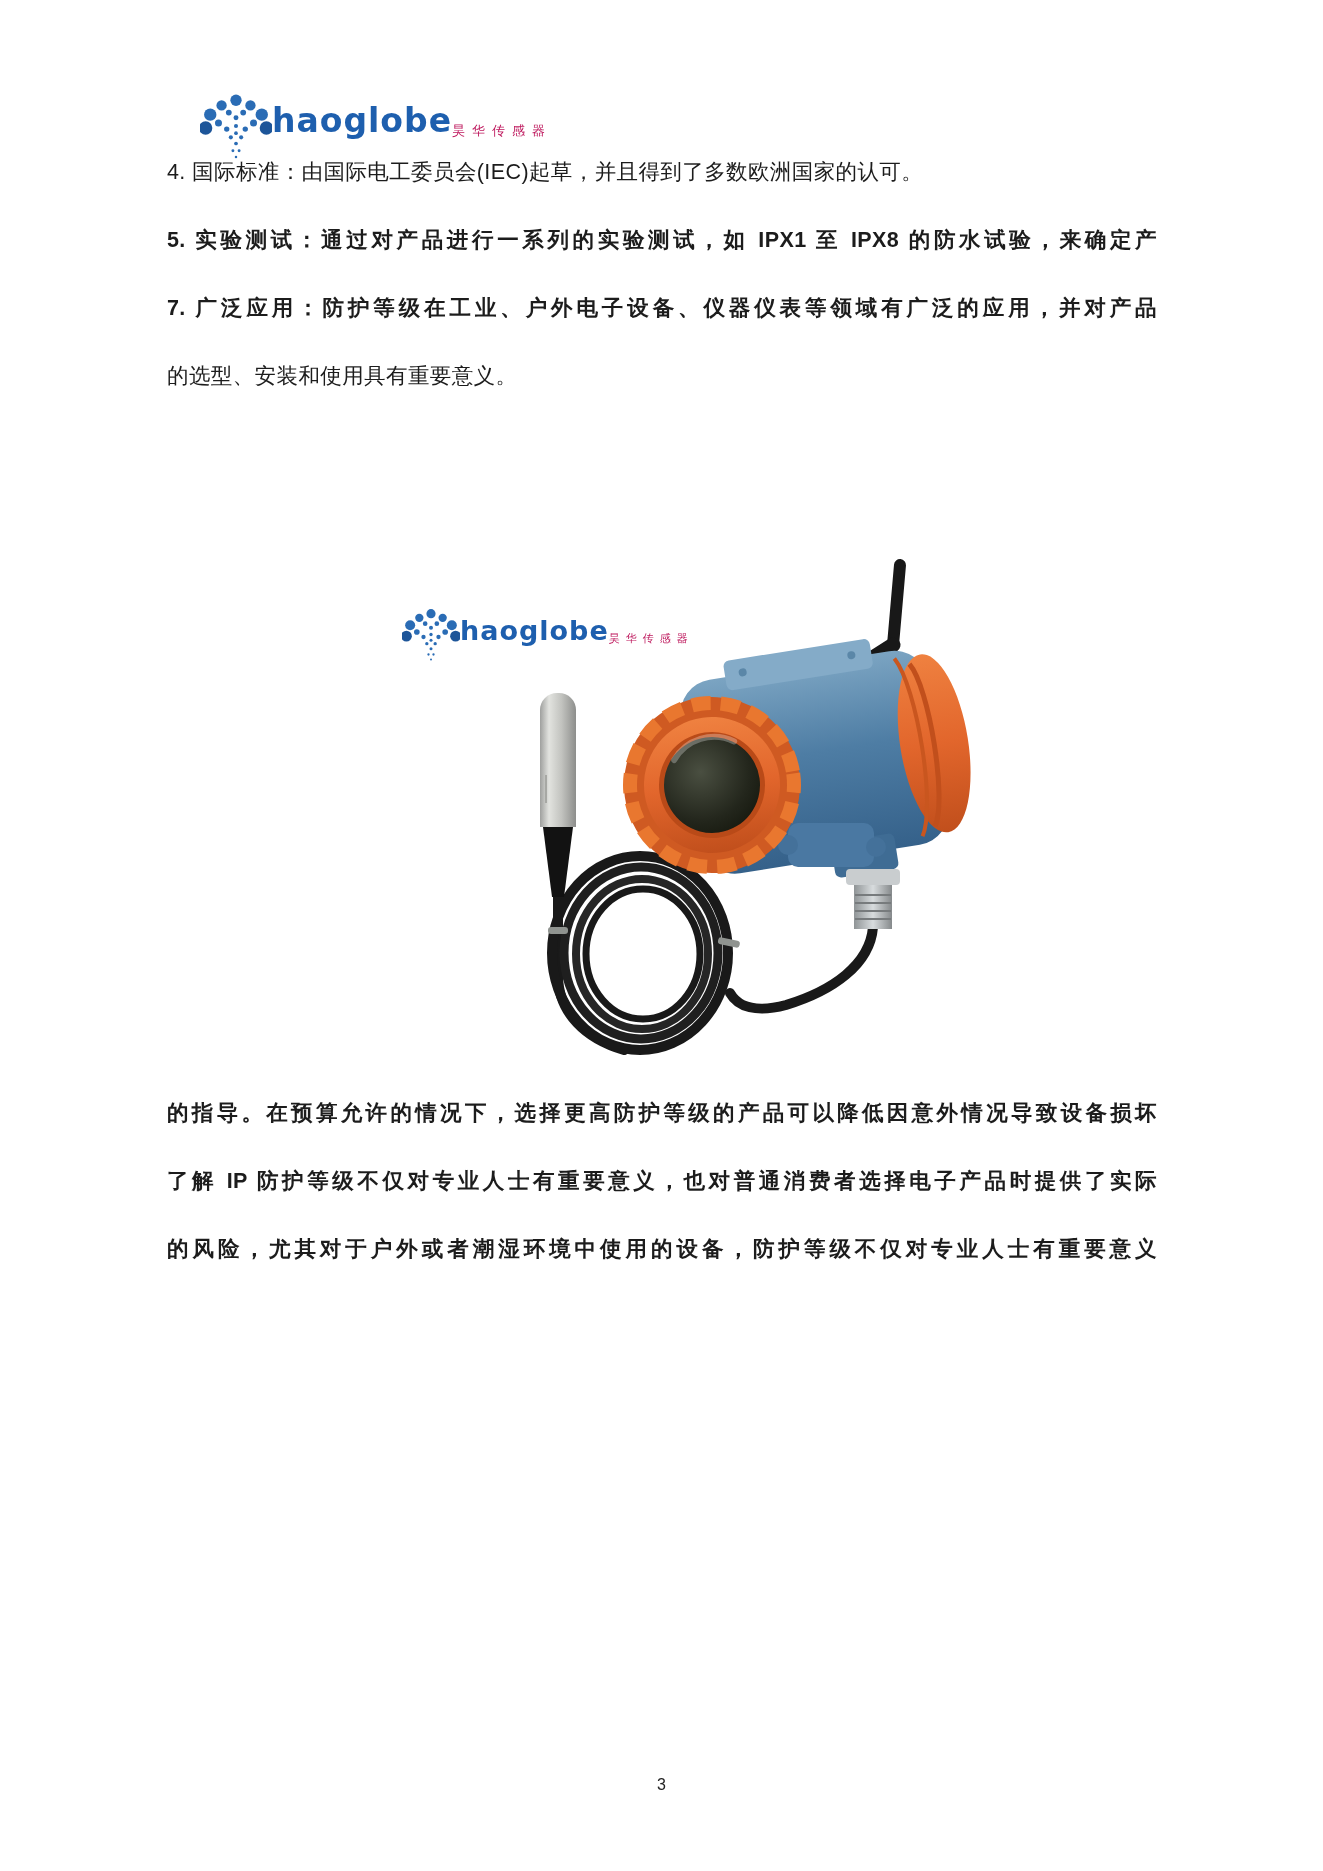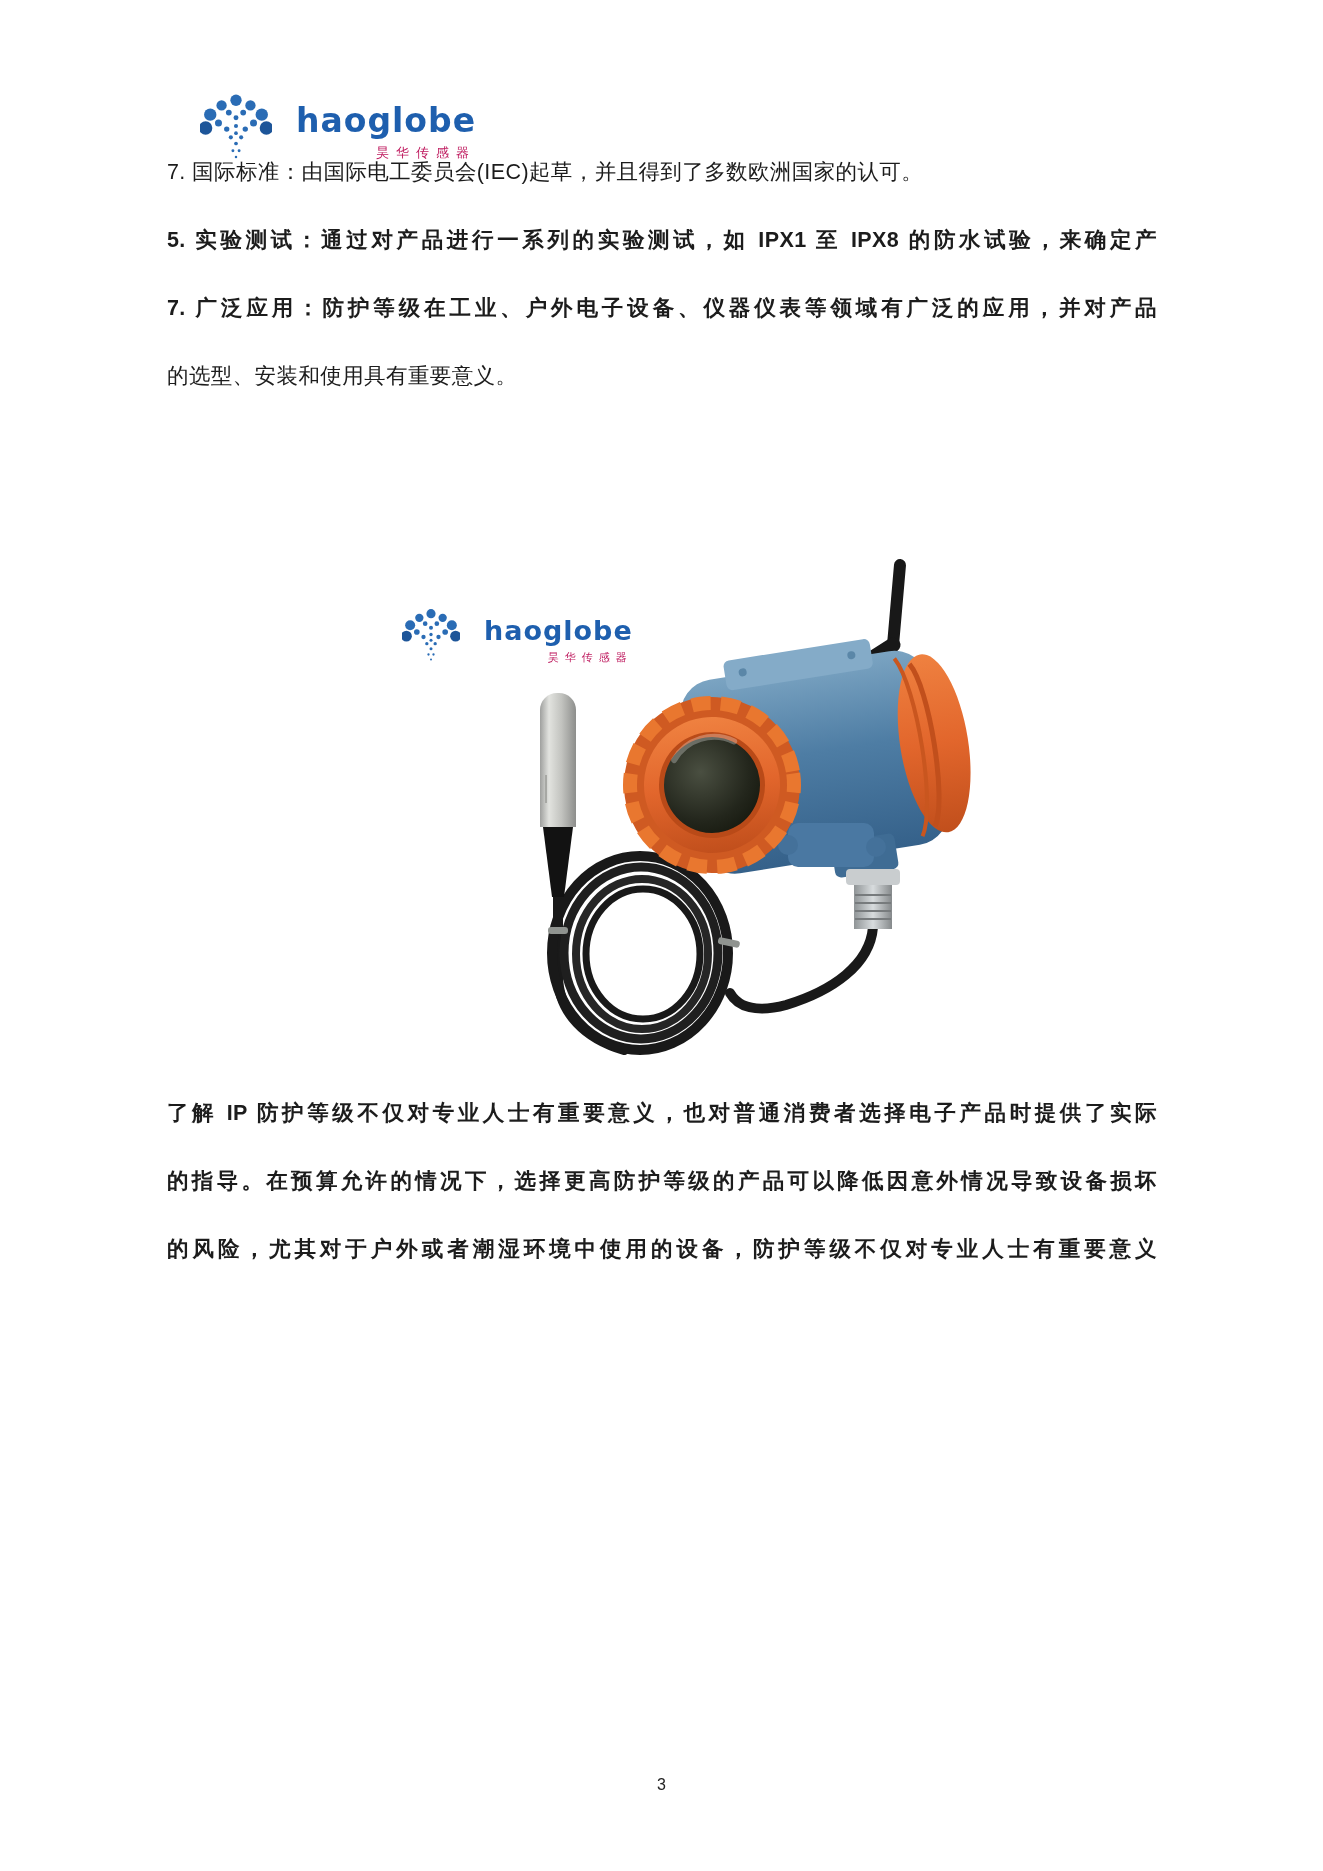--- a/index.html
+++ b/index.html
@@ -9,21 +9,21 @@
     margin:0 auto;
     background:#ffffff;
     font-family:"Liberation Sans","DejaVu Sans",sans-serif;
     color:#1c1c1c;
     overflow:hidden;
   }
   
   .logo{position:absolute;display:flex;align-items:flex-start;}
   .logo-main{left:200px;top:92px;}
   .logo-figure{left:402px;top:607px;}
-  .logo-textcol{display:flex;flex-direction:column;align-items:flex-end;margin-left:24px;text-align:center;}
+  .logo-textcol{display:flex;flex-direction:row;align-items:flex-end;margin-left:0;text-align:center;}
   .logo-word{
     font-weight:700;color:#1e5fae;letter-spacing:1px;
     font-family:"DejaVu Sans","Liberation Sans",sans-serif;
     line-height:1;
   }
   .logo-main .logo-word{font-size:33px;margin-top:12px;}
   .logo-figure .logo-word{font-size:27px;margin-top:10px;}
   .logo-sub{color:#be185d;line-height:1;}
   .logo-main .logo-sub{font-size:13px;letter-spacing:7px;margin-top:9px;}
   .logo-figure .logo-sub{font-size:11px;letter-spacing:6px;margin-top:8px;}
@@ -82,21 +82,21 @@
         <circle cx="34" cy="63" r="1.2"></circle>
       </g>
     </svg>
     <div class="logo-textcol">
       <div class="logo-word">haoglobe</div>
       <div class="logo-sub">昊华传感器</div>
     </div>
   </div>
 
   <div class="body-text">
-    <div class="tline">7. 国际标准：由国际电工委员会(IEC)起草，并且得到了多数欧洲国家的认可。</div>
+    <div class="tline">4. 国际标准：由国际电工委员会(IEC)起草，并且得到了多数欧洲国家的认可。</div>
     <div class="tline fill">5. 实验测试：通过对产品进行一系列的实验测试，如 IPX1 至 IPX8 的防水试验，来确定产</div>
     <div class="tline fill">7. 广泛应用：防护等级在工业、户外电子设备、仪器仪表等领域有广泛的应用，并对产品</div>
     <div class="tline">的选型、安装和使用具有重要意义。</div>
   </div>
 
   <div class="figure">
 
     <svg class="photo" width="640" height="530" viewBox="0 0 640 530">
       <defs>
         <linearGradient id="gProbe" x1="0" y1="0" x2="1" y2="0">
@@ -221,20 +221,20 @@
         </g>
       </svg>
       <div class="logo-textcol">
         <div class="logo-word">haoglobe</div>
         <div class="logo-sub">昊华传感器</div>
       </div>
     </div>
   </div>
 
   <div class="closing-text">
+    <div class="tline fill">的指导。在预算允许的情况下，选择更高防护等级的产品可以降低因意外情况导致设备损坏</div>
     <div class="tline fill">了解 IP 防护等级不仅对专业人士有重要意义，也对普通消费者选择电子产品时提供了实际</div>
-    <div class="tline fill">的指导。在预算允许的情况下，选择更高防护等级的产品可以降低因意外情况导致设备损坏</div>
     <div class="tline fill">的风险，尤其对于户外或者潮湿环境中使用的设备，防护等级不仅对专业人士有重要意义</div>
   </div>
 
   <div class="page-number">3</div>
 
 </div>
 
 </body></html>

